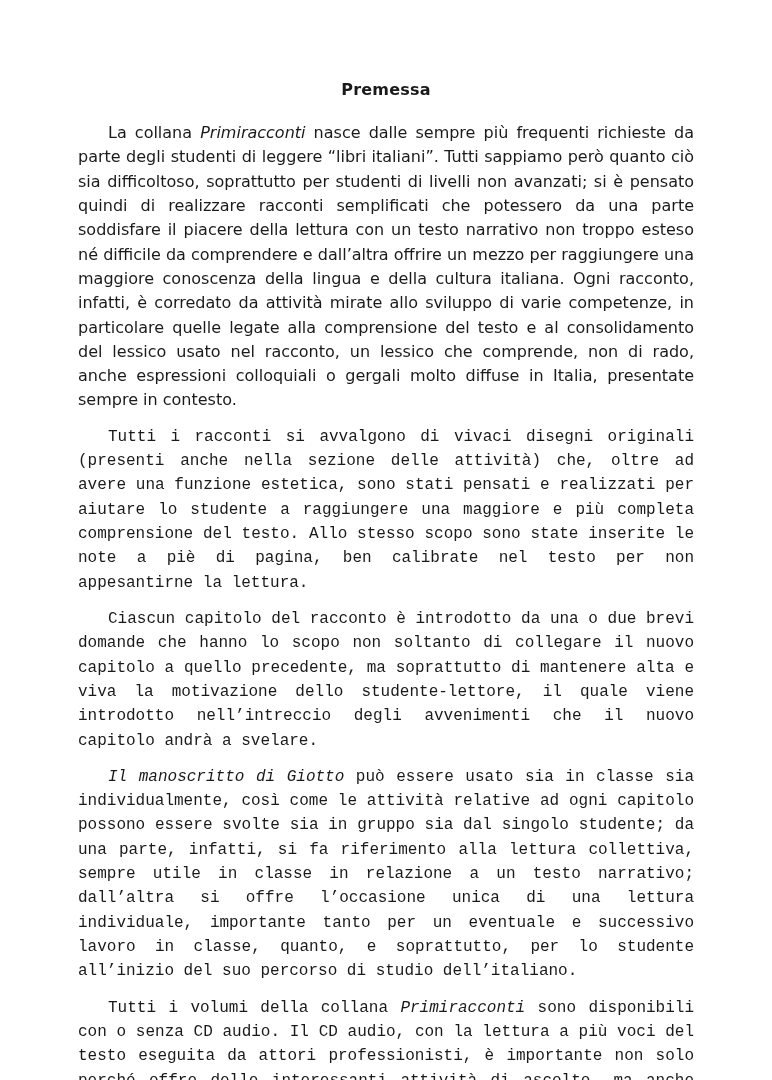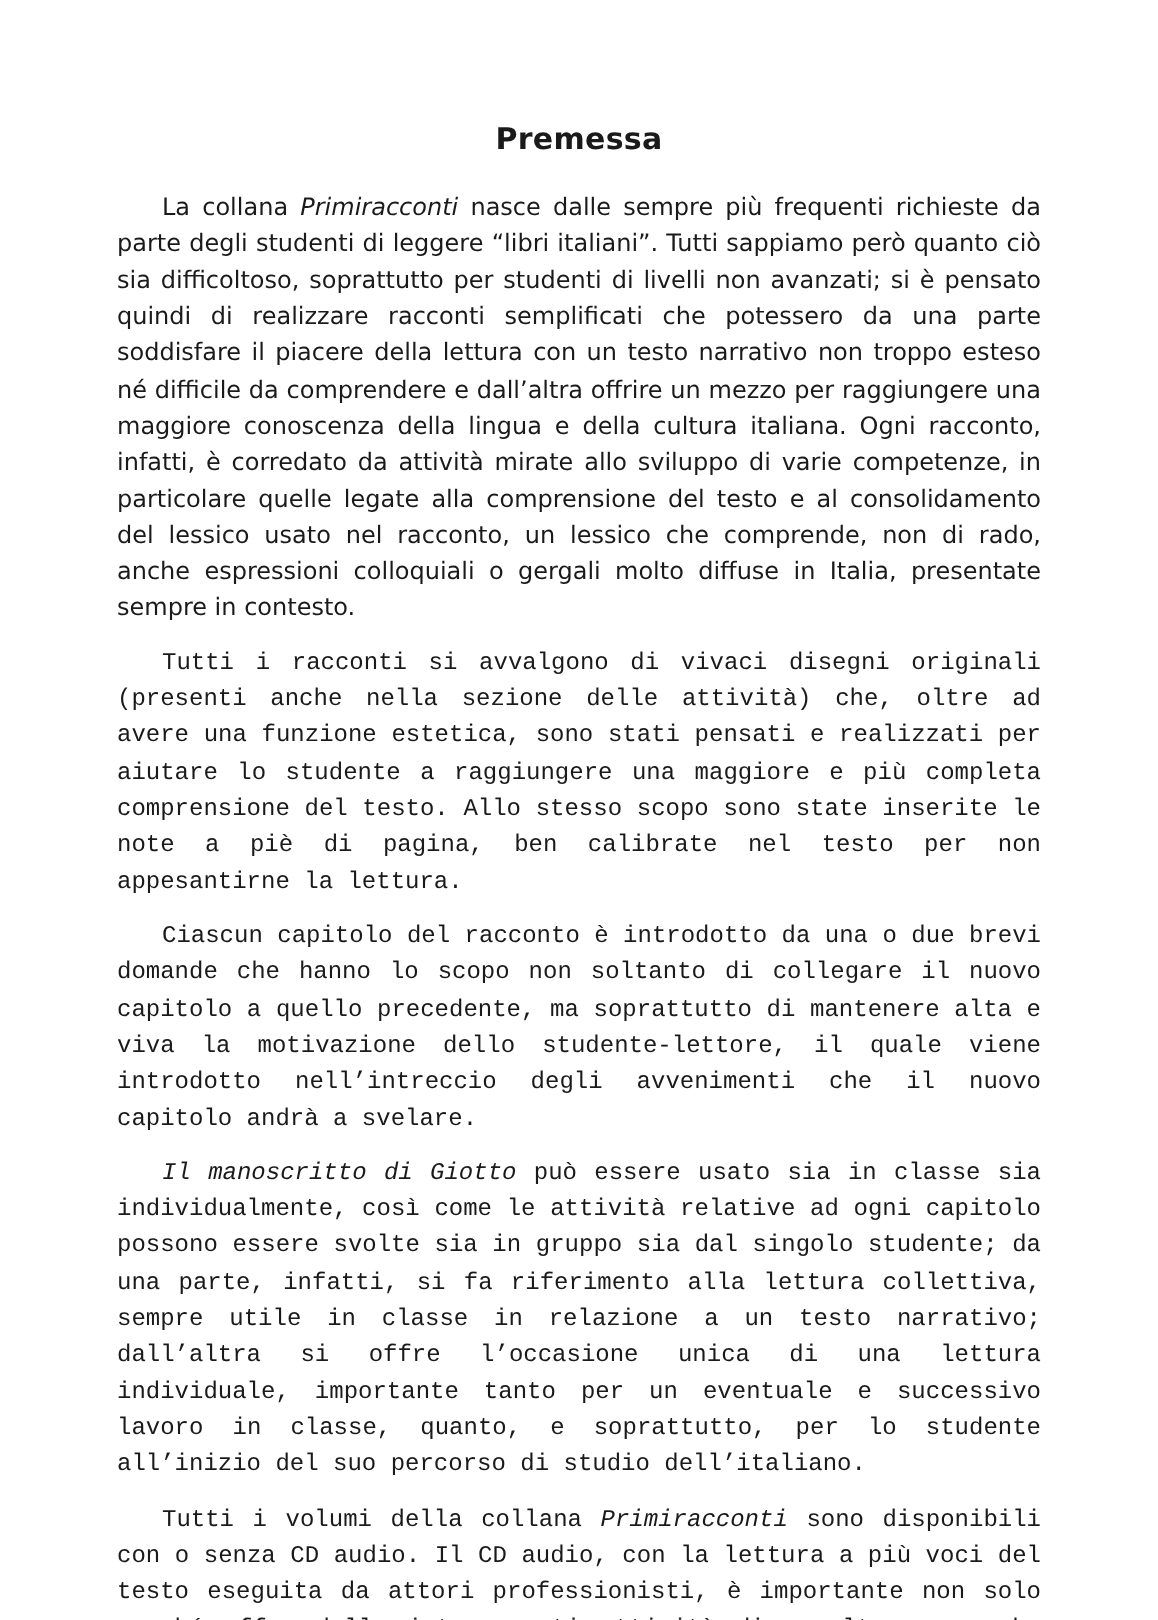--- a/index.html
+++ b/index.html
@@ -15,21 +15,21 @@
   }
   .page {
     width: 772px;
     height: 1080px;
     box-sizing: border-box;
     padding: 72px 78px 40px 78px;
     position: relative;
   }
   .doc-title {
     text-align: center;
-    font-size: 20px;
+    font-size: 16px;
     font-weight: bold;
     letter-spacing: 0.2px;
     margin: 8px 0 22px 0;
   }
   .body-text p {
     margin: 0;
     font-size: 16px;
     line-height: 1.52;
     text-align: justify;
     text-justify: inter-word;

